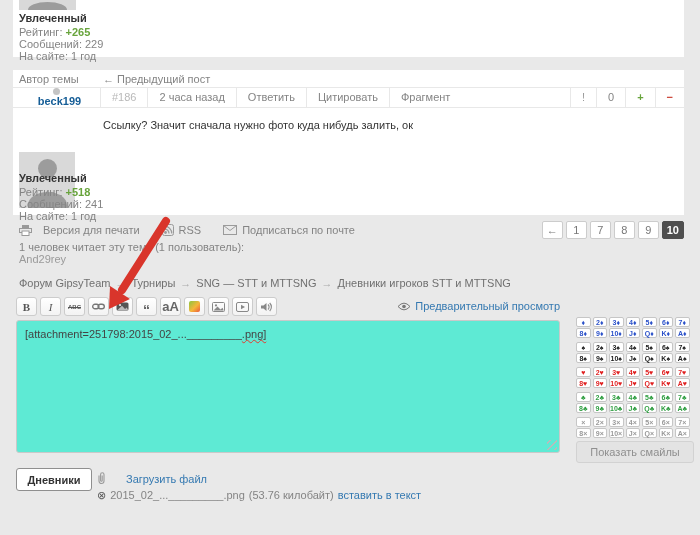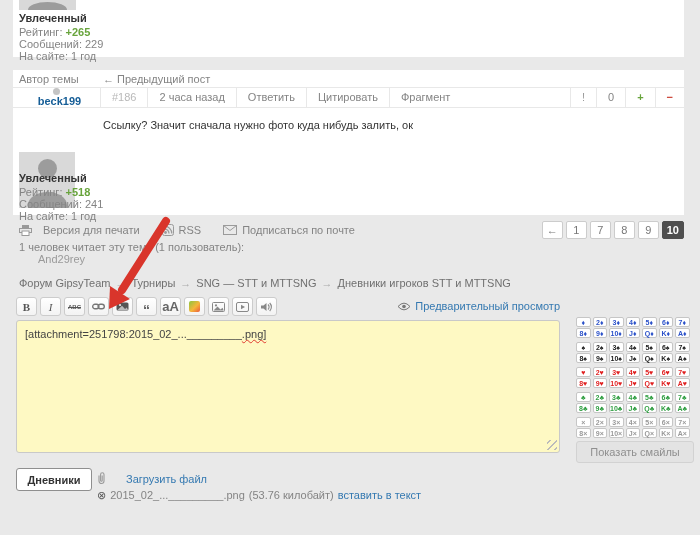--- a/index.html
+++ b/index.html
@@ -46,21 +46,21 @@
   .tbtn b { font-family:"Liberation Serif", serif; font-size:11px; }
   .tbtn i { font-family:"Liberation Serif", serif; font-size:11px; }
   .tbtn .strike { font-size:6px; font-weight:bold; text-decoration:line-through; }
   .tbtn .quote { font-size:14px; font-weight:bold; line-height:4px; margin-top:7px; color:#666; }
   .tbtn .aA { font-size:13px; font-weight:bold; color:#666; }
   .tbtn .palette { width:11px; height:11px; border-radius:2px; background:linear-gradient(135deg,#8bc540 0%,#f5b63a 55%,#ea5a3c 100%); }
 
   .preview { position:absolute; top:300px; right:140px; display:flex; align-items:center; gap:4px; }
 
   
-  .editorbox { position:absolute; left:16px; top:320px; width:544px; height:133px; background:#fef9c3; border:1px solid #c9c9c9; border-radius:3px; padding:6px 8px; color:#444; cursor:text; line-height:14px; }
+  .editorbox { position:absolute; left:16px; top:320px; width:544px; height:133px; background:#5eead4; border:1px solid #c9c9c9; border-radius:3px; padding:6px 8px; color:#444; cursor:text; line-height:14px; }
   .misspell { text-decoration:underline wavy #e03c31 1px; text-decoration-skip-ink:none; }
   .resize-handle { position:absolute; right:2px; bottom:2px; width:10px; height:10px; background:repeating-linear-gradient(135deg, transparent 0 2px, #bbb 2px 3px, transparent 3px 5px); cursor:nwse-resize; }
 
   
   .smilies { position:absolute; left:576px; top:317px; width:120px; }
   .suit-group { margin-bottom:4px; }
   .card-row { display:flex; gap:2px; margin-bottom:1px; }
   .card { width:14.5px; height:10px; background:#fff; border:1px solid #c6c6c6; border-radius:2px; display:flex; align-items:center; justify-content:center; font-size:7px; font-weight:bold; cursor:pointer; padding:0; line-height:1; }
   .show-smilies { position:absolute; left:576px; top:441px; width:118px; height:22px; background:#e3e3e3; border:1px solid #d2d2d2; border-radius:3px; color:#8f8f8f; font-size:11px; cursor:pointer; }
 
@@ -150,21 +150,21 @@
 </div>
 <div class="pag" id="pagination">
     <a href="#">←</a>
     <a href="#">1</a>
     <a href="#">7</a>
     <a href="#">8</a>
     <a href="#">9</a>
     <a href="#" class="active">10</a>
   </div>
 <div class="abs gray" style="left:19px; top:241px;">1 человек читает эту тему (1 пользователь):</div>
-<a class="abs glink" href="#" style="left:19px; top:253px; color:#9a9a9a;margin-left:19px;">And29rey</a>
+<a class="abs glink" href="#" style="left:19px; top:253px; color:#9a9a9a;">And29rey</a>
 
 <div class="crumbs" id="breadcrumb"><a href="#">Форум GipsyTeam</a><span class="sep">→</span><a href="#">Турниры</a><span class="sep">→</span><a href="#">SNG — STT и MTTSNG</a><span class="sep">→</span><a href="#">Дневники игроков STT и MTTSNG</a></div>
 
 <div class="toolbar">
   <button class="tbtn">
       <b>B</b>
     </button>
   <button class="tbtn">
       <i>I</i>
     </button>

